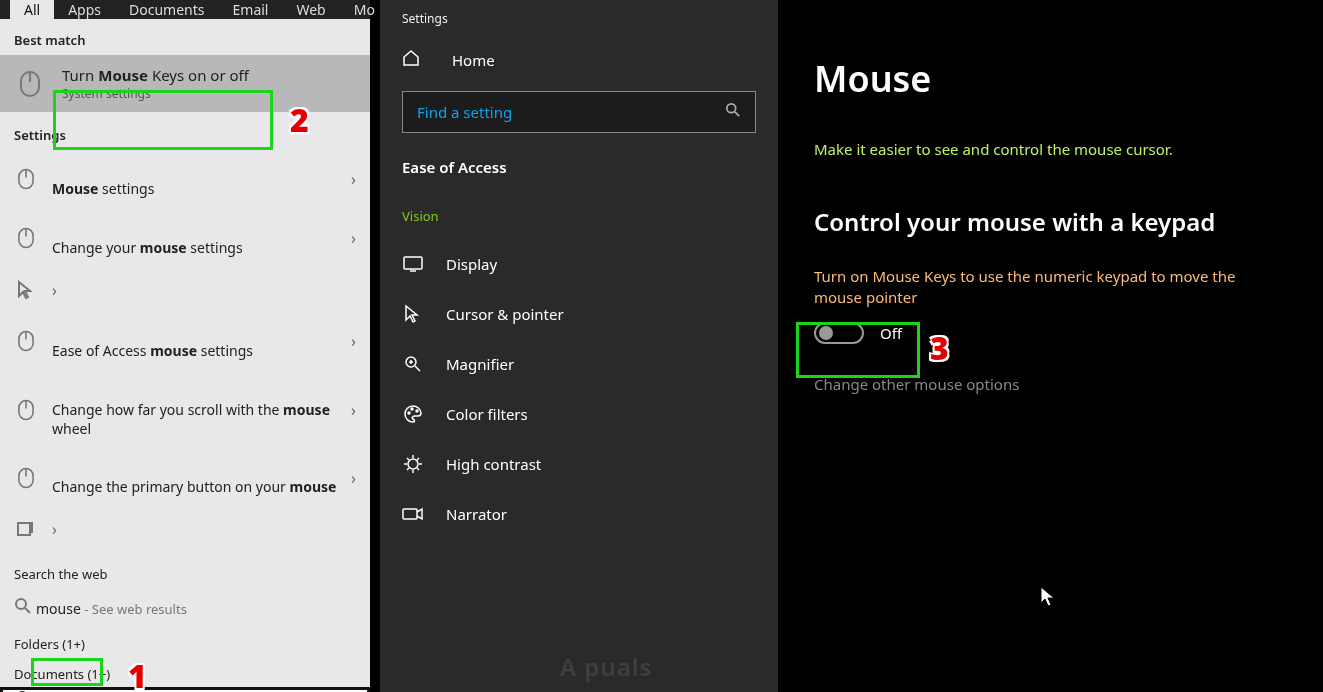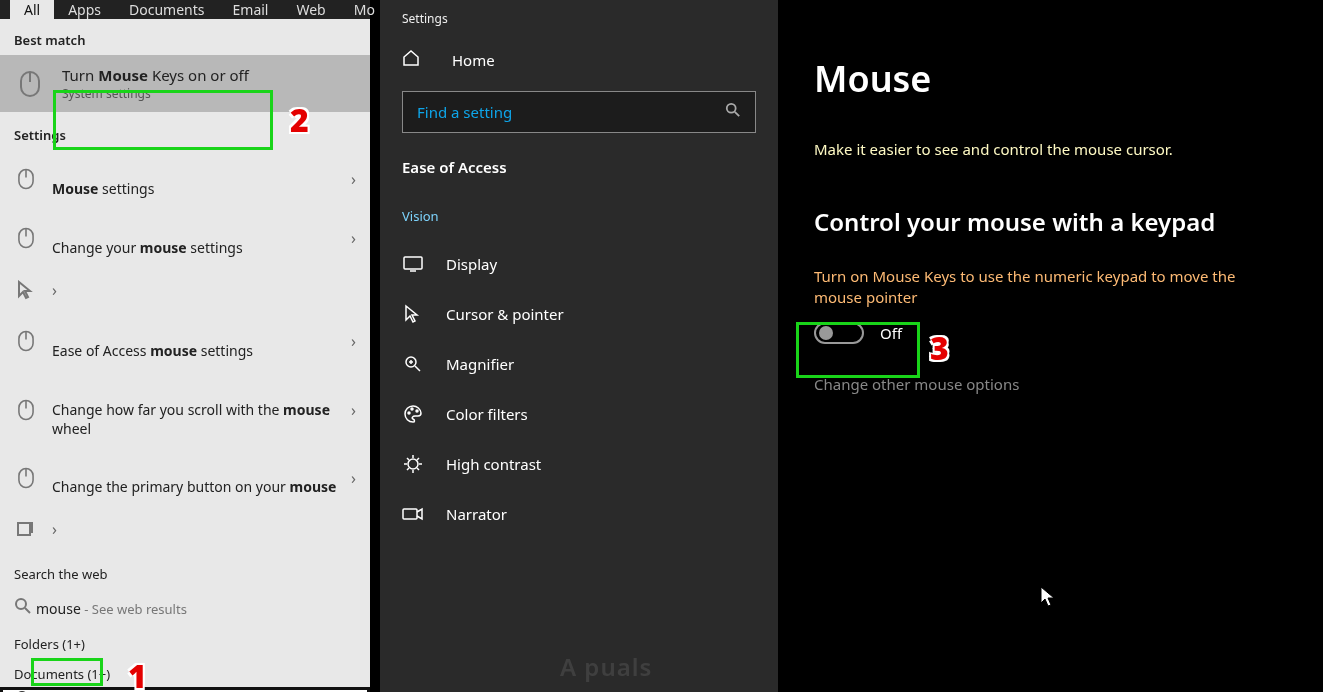--- a/index.html
+++ b/index.html
@@ -152,21 +152,21 @@
     color: #0ea5e9;
     font-size: 15px;
     background: #1c1c1c;
   }
   .ease-title {
     padding: 10px 22px 26px;
     font-size: 15px;
     font-weight: 600;
   }
   .group-label {
-    color: #7dd3fc;
+    color: #84cc16;
     font-size: 13px;
     padding: 4px 22px 14px;
   }
   .nav-item {
     display: flex;
     align-items: center;
     gap: 22px;
     padding: 14px 22px;
     font-size: 15px;
   }
@@ -185,21 +185,21 @@
     padding: 54px 36px 0;
     color: #fff;
   }
   .page h1 {
     font-size: 36px;
     font-weight: 600;
     margin-bottom: 36px;
   }
   .page .subtitle {
     font-size: 15px;
-    color: #fef9c3;
+    color: #bef264;
     margin-bottom: 46px;
   }
   .page h2 {
     font-size: 24px;
     font-weight: 600;
     margin-bottom: 28px;
   }
   .page .desc {
     font-size: 15px;
     color: #fdba74;

